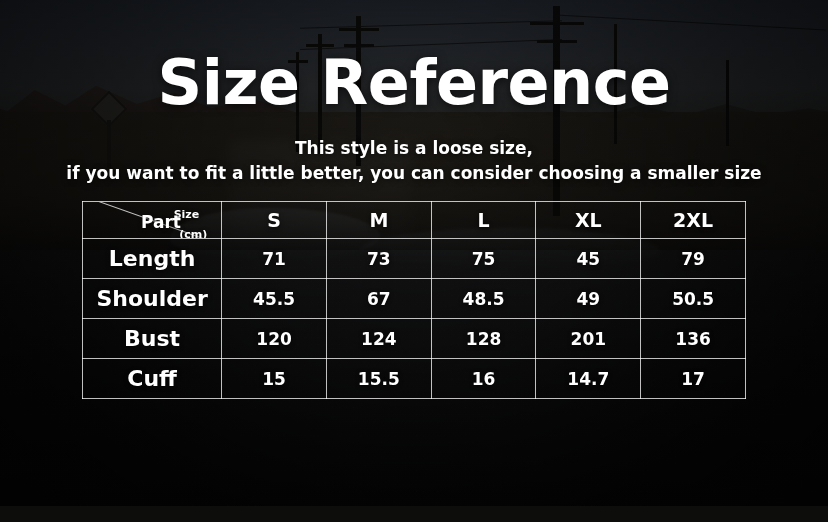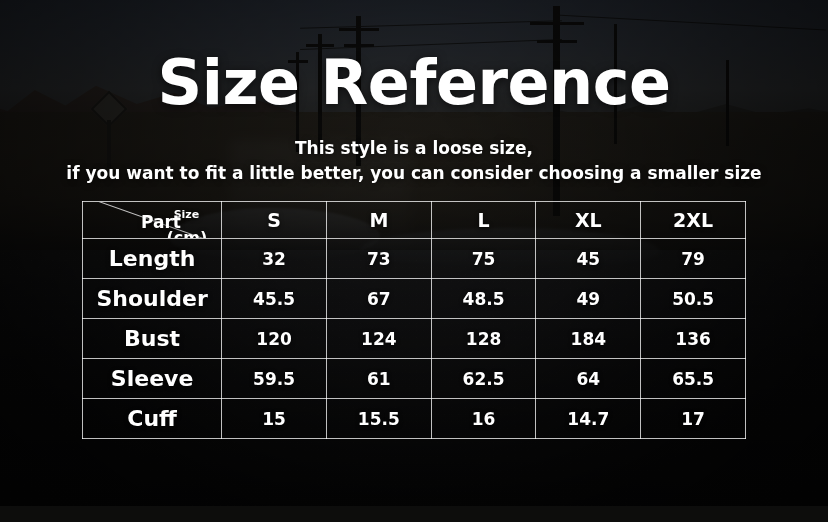--- a/index.html
+++ b/index.html
@@ -224,21 +224,21 @@
   }
   th.corner .lab-size {
     position: absolute;
     right: 22px; top: 6px;
     font-size: 11px;
     font-weight: 700;
   }
   th.corner .lab-unit {
     position: absolute;
     right: 14px; top: 26px;
-    font-size: 16px;
+    font-size: 11px;
     font-weight: 700;
     margin-left: 9px;
   }
   th.corner .lab-part {
     position: absolute;
     left: 16px; bottom: 6px;
     font-size: 17px;
     font-weight: 700;
     margin-left: 42px;
   }
@@ -322,49 +322,41 @@
             <th class="size-col">S</th>
             <th class="size-col">M</th>
             <th class="size-col">L</th>
             <th class="size-col">XL</th>
             <th class="size-col">2XL</th>
           </tr>
         </thead>
         <tbody>
           <tr>
             <td class="part-cell">Length</td>
-            <td class="val-cell">32</td>
+            <td class="val-cell">71</td>
             <td class="val-cell">73</td>
             <td class="val-cell">75</td>
             <td class="val-cell">45</td>
             <td class="val-cell">79</td>
           </tr>
           <tr>
             <td class="part-cell">Shoulder</td>
             <td class="val-cell">45.5</td>
             <td class="val-cell">67</td>
             <td class="val-cell">48.5</td>
             <td class="val-cell">49</td>
             <td class="val-cell">50.5</td>
           </tr>
           <tr>
             <td class="part-cell">Bust</td>
             <td class="val-cell">120</td>
             <td class="val-cell">124</td>
             <td class="val-cell">128</td>
-            <td class="val-cell">184</td>
+            <td class="val-cell">201</td>
             <td class="val-cell">136</td>
-          </tr>
-          <tr>
-            <td class="part-cell">Sleeve</td>
-            <td class="val-cell">59.5</td>
-            <td class="val-cell">61</td>
-            <td class="val-cell">62.5</td>
-            <td class="val-cell">64</td>
-            <td class="val-cell">65.5</td>
           </tr>
           <tr>
             <td class="part-cell">Cuff</td>
             <td class="val-cell">15</td>
             <td class="val-cell">15.5</td>
             <td class="val-cell">16</td>
             <td class="val-cell">14.7</td>
             <td class="val-cell">17</td>
           </tr>
         </tbody>

